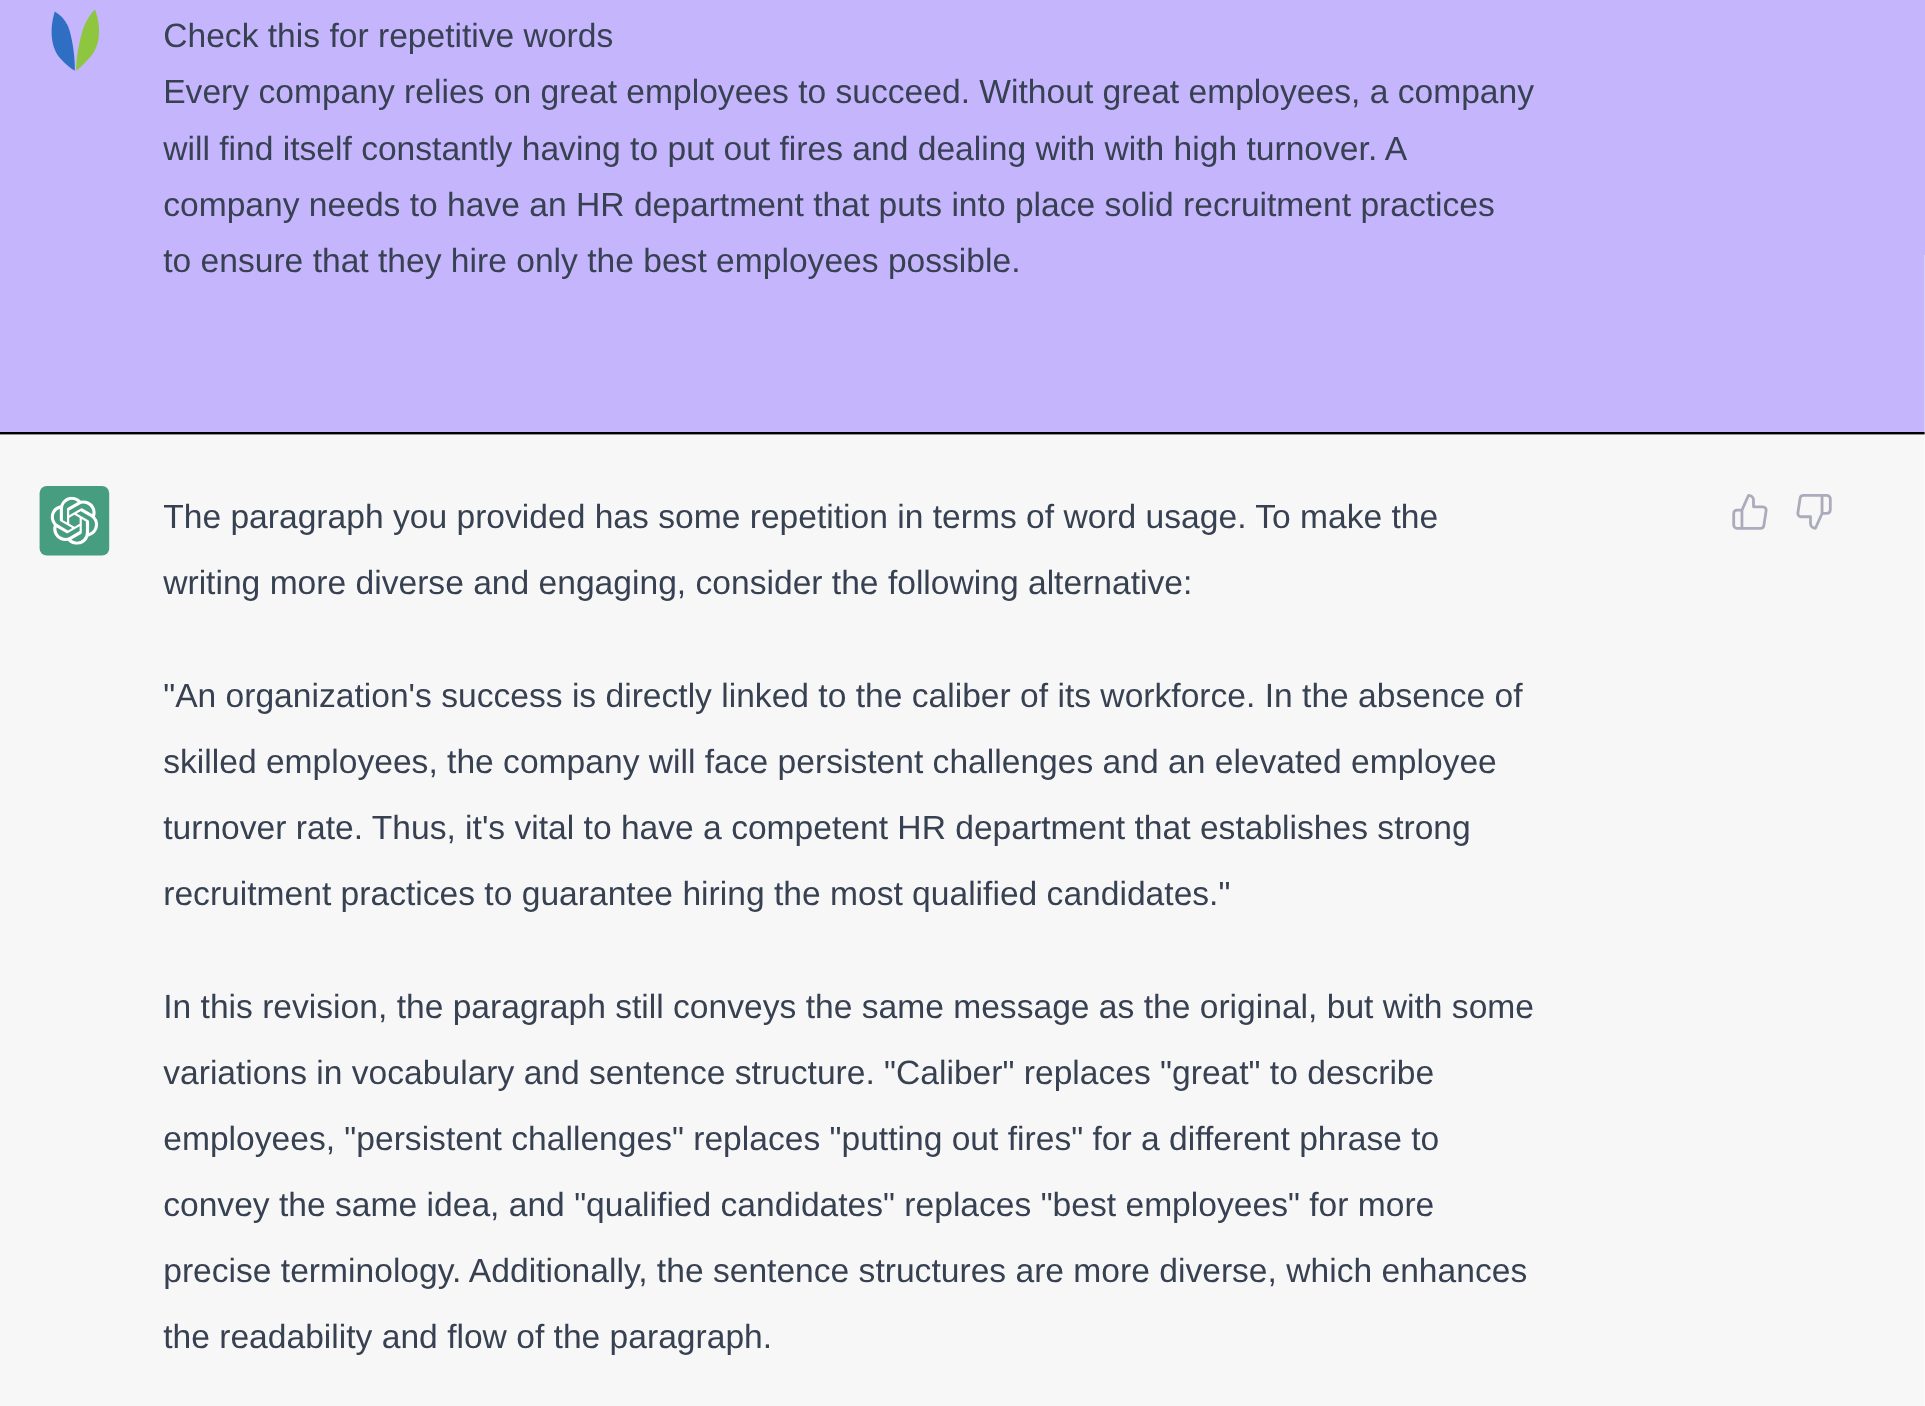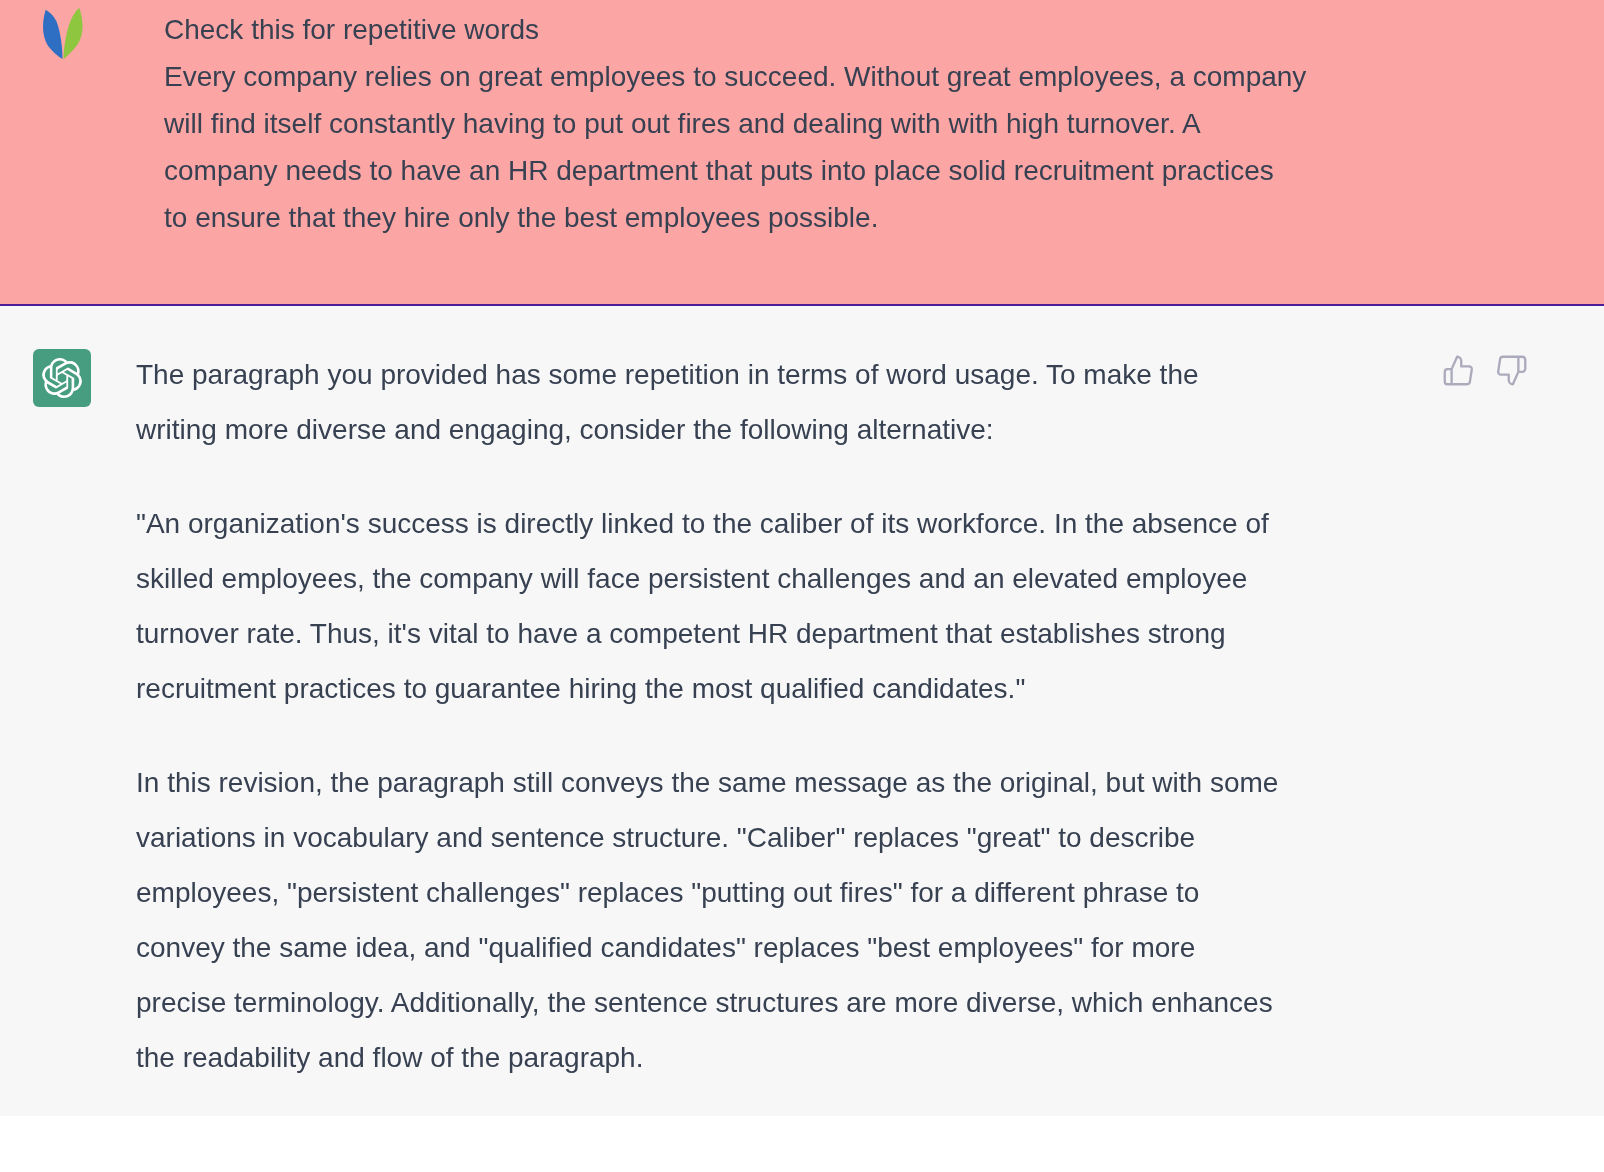--- a/index.html
+++ b/index.html
@@ -12,30 +12,29 @@
     background: #ffffff;
     font-family: "Liberation Sans", sans-serif;
     color: #374151;
   }
   .row {
     display: flex;
     align-items: flex-start;
     width: 1604px;
   }
   .row.user {
-    height: 304px;
+    height: 360px;
     padding: 6px 80px 0 33px;
-    background: #fca5a5;
-    gap: 28px;
+    background: #c4b5fd;
   }
   .row.assistant {
     height: 812px;
     padding: 41px 80px 0 33px;
     background: #f7f7f8;
-    border-top: 2px solid #4c1d95;
+    border-top: 2px solid #000000;
     position: relative;
   }
   .avatar {
     width: 58px;
     height: 58px;
     flex: 0 0 58px;
     border-radius: 6px;
     overflow: hidden;
   }
   .avatar svg { display: block; }

